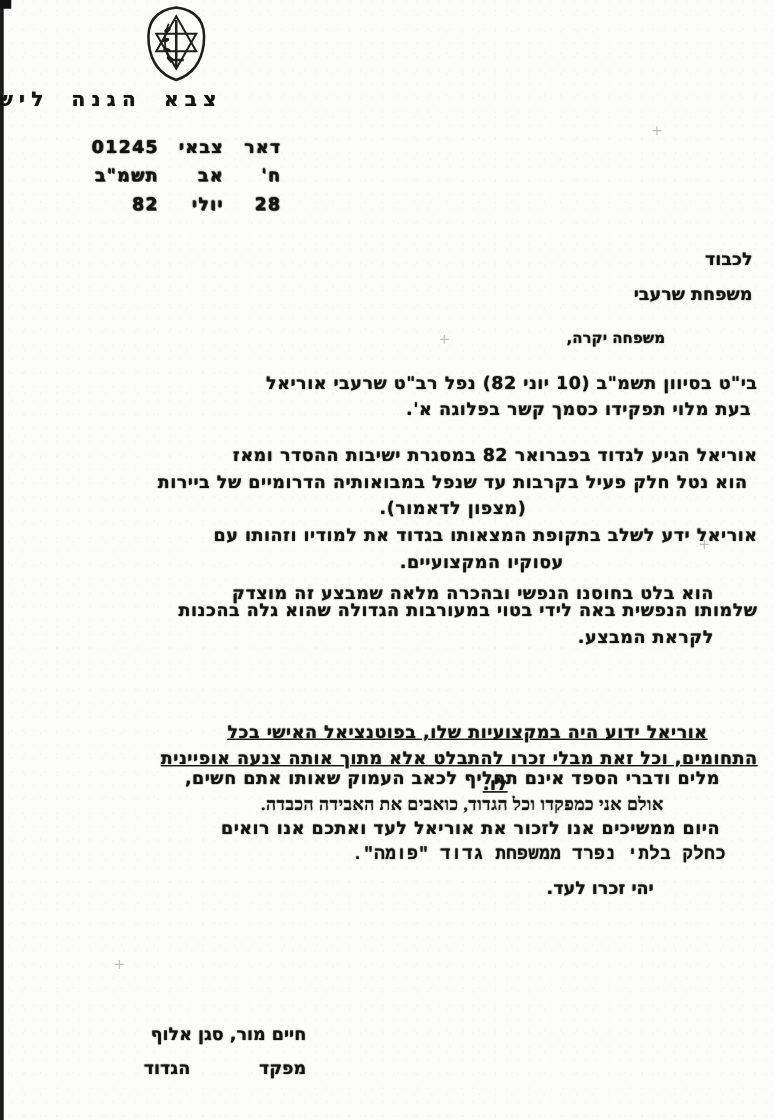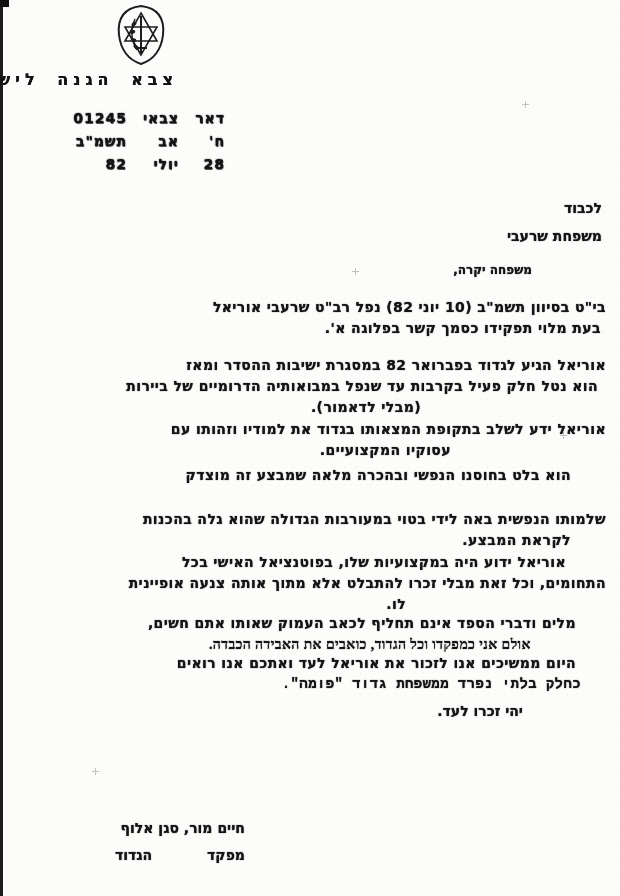--- a/index.html
+++ b/index.html
@@ -109,38 +109,38 @@
   <div class="salutation heavy">משפחה יקרה,</div>
 
   <div class="para heavy" style="top:297px;">
     <div class="bline r0">בי"ט בסיוון תשמ"ב (10 יוני 82) נפל רב"ט שרעבי אוריאל</div>
     <div class="bline r5">בעת מלוי תפקידו כסמך קשר בפלוגה א'.</div>
   </div>
 
   <div class="para heavy" style="top:355px;">
     <div class="bline r0">אוריאל הגיע לגדוד בפברואר 82 במסגרת ישיבות ההסדר ומאז</div>
     <div class="bline r8">הוא נטל חלק פעיל בקרבות עד שנפל במבואותיה הדרומיים של ביירות</div>
-    <div class="bline r185">(מבלי לדאמור).</div>
+    <div class="bline r185">(מצפון לדאמור).</div>
   </div>
 
   <div class="para heavy" style="top:419px;">
     <div class="bline r0">אוריאל ידע לשלב בתקופת המצאותו בגדוד את למודיו וזהותו עם</div>
     <div class="bline r155">עסוקיו המקצועיים.</div>
   </div>
 
   <div class="para heavy" style="top:465px;">
     <div class="bline r35">הוא בלט בחוסנו הנפשי ובהכרה מלאה שמבצע זה מוצדק</div>
   </div>
 
-  <div class="para heavy" style="top:509px;">
+  <div class="para heavy" style="top:479px;">
     <div class="bline r0">שלמותו הנפשית באה לידי בטוי במעורבות הגדולה שהוא גלה בהכנות</div>
     <div class="bline r35">לקראת המבצע.</div>
   </div>
 
-  <div class="para heavy" style="top:552px;">
+  <div class="para heavy" style="top:576px;text-decoration:underline;">
     <div class="bline r40">אוריאל ידוע היה במקצועיות שלו, בפוטנציאל האישי בכל</div>
     <div class="bline r0">התחומים, וכל זאת מבלי זכרו להתבלט אלא מתוך אותה צנעה אופיינית</div>
     <div class="bline r200">לו.</div>
   </div>
 
   <div class="para heavy" style="top:613px;">
     <div class="bline r30">מלים ודברי הספד אינם תחליף לכאב העמוק שאותו אתם חשים,</div>
     <div class="bline r75">אולם אני כמפקדו וכל הגדוד, כואבים את האבידה הכבדה.</div>
   </div>
 

